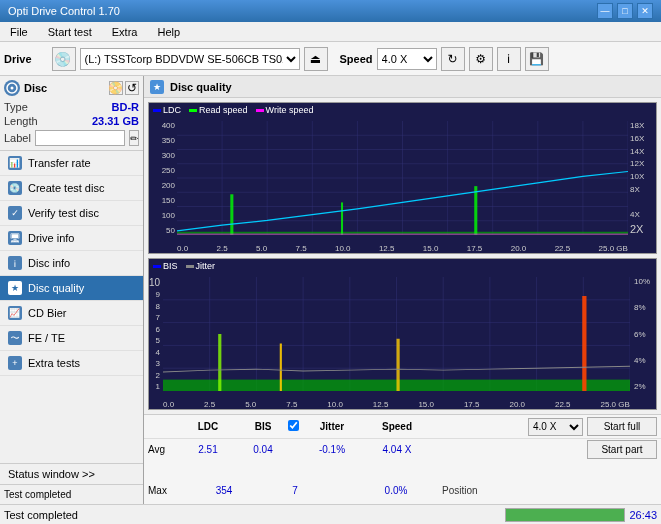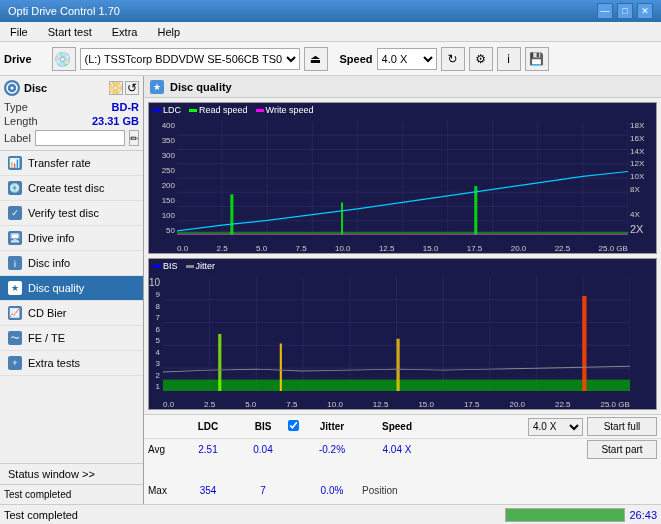--- a/index.html
+++ b/index.html
@@ -432,20 +432,27 @@
           <span style="font-size:8px;color:#ccc;">8</span>
           <span style="font-size:8px;color:#ccc;">7</span>
           <span style="font-size:8px;color:#ccc;">6</span>
           <span style="font-size:8px;color:#ccc;">5</span>
           <span style="font-size:8px;color:#ccc;">4</span>
           <span style="font-size:8px;color:#ccc;">3</span>
           <span style="font-size:8px;color:#ccc;">2</span>
           <span style="font-size:8px;color:#ccc;">1</span>
         </div>
 
+        <div style="position:absolute;right:0;top:18px;bottom:18px;width:24px;display:flex;flex-direction:column;justify-content:space-between;align-items:flex-start;padding-left:2px;">
+          <span style="font-size:8px;color:#ccc;">10%</span>
+          <span style="font-size:8px;color:#ccc;">8%</span>
+          <span style="font-size:8px;color:#ccc;">6%</span>
+          <span style="font-size:8px;color:#ccc;">4%</span>
+          <span style="font-size:8px;color:#ccc;">2%</span>
+        </div>
 
         <svg style="position:absolute;left:14px;right:26px;top:18px;bottom:18px;width:calc(100% - 40px);height:calc(100% - 36px);" viewBox="0 0 440 120" preserveAspectRatio="none">
 
           <line x1="44" y1="0" x2="44" y2="120" stroke="#333377" stroke-width="0.5"></line>
           <line x1="88" y1="0" x2="88" y2="120" stroke="#333377" stroke-width="0.5"></line>
           <line x1="132" y1="0" x2="132" y2="120" stroke="#333377" stroke-width="0.5"></line>
           <line x1="176" y1="0" x2="176" y2="120" stroke="#333377" stroke-width="0.5"></line>
           <line x1="220" y1="0" x2="220" y2="120" stroke="#333377" stroke-width="0.5"></line>
           <line x1="264" y1="0" x2="264" y2="120" stroke="#333377" stroke-width="0.5"></line>
           <line x1="308" y1="0" x2="308" y2="120" stroke="#333377" stroke-width="0.5"></line>
@@ -500,29 +507,29 @@
         </select>
         <div style="width:4px;"></div>
         <button class="action-btn">Start full</button>
       </div>
 
       <div style="display:flex;align-items:center;padding:1px 4px;">
         <div style="width:30px;font-size:10px;">Avg</div>
         <div style="width:60px;text-align:center;font-size:10px;color:#0000cc;">2.51</div>
         <div style="width:50px;text-align:center;font-size:10px;color:#0000cc;">0.04</div>
         <div style="width:14px;"></div>
-        <div style="width:60px;text-align:center;font-size:10px;color:#0000cc;">-0.2%</div>
+        <div style="width:60px;text-align:center;font-size:10px;color:#0000cc;">-0.1%</div>
         <div style="width:70px;text-align:center;font-size:10px;color:#0000cc;">4.04 X</div>
         <div style="flex:1;"></div>
         <div style="width:59px;"></div>
         <div style="width:4px;"></div>
         <button class="action-btn">Start part</button>
       </div>
 
-      <div style="display:flex;align-items:center;padding:1px 4px;">
+      <div style="display:flex;align-items:center;padding:1px 4px;gap:16px;">
         <div style="width:30px;font-size:10px;">Max</div>
         <div style="width:60px;text-align:center;font-size:10px;color:#0000cc;">354</div>
         <div style="width:50px;text-align:center;font-size:10px;color:#0000cc;">7</div>
         <div style="width:14px;"></div>
         <div style="width:60px;text-align:center;font-size:10px;color:#0000cc;">0.0%</div>
         <div style="width:60px;font-size:10px;">
           <span style="color:#333;">Position</span>
         </div>
         <div style="width:80px;font-size:10px;color:#0000cc;margin-top:48px;">23862 MB</div>
       </div>

